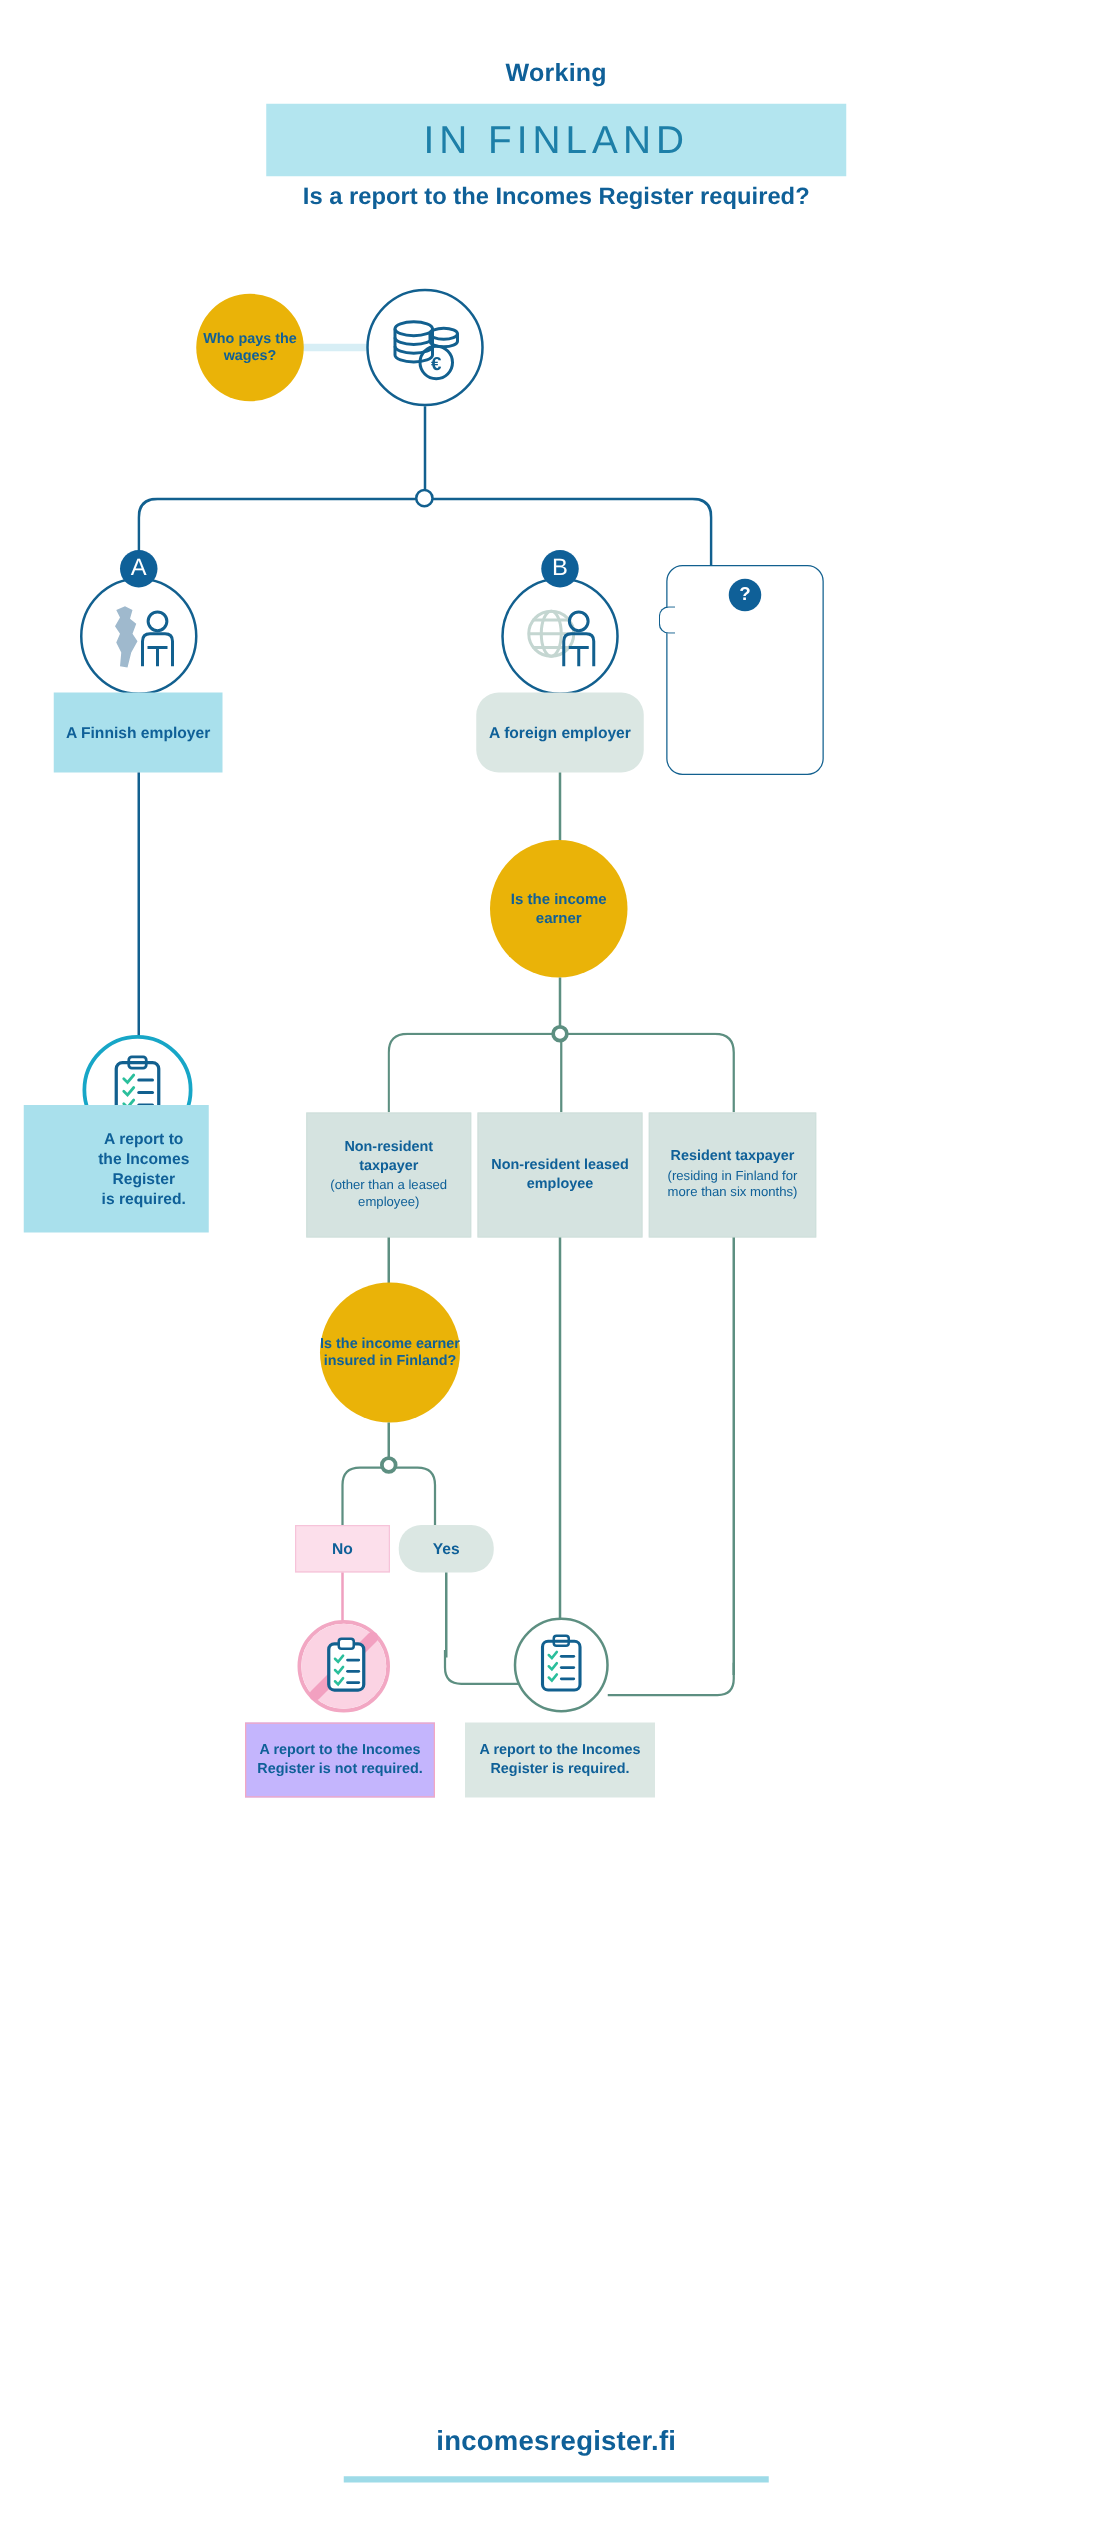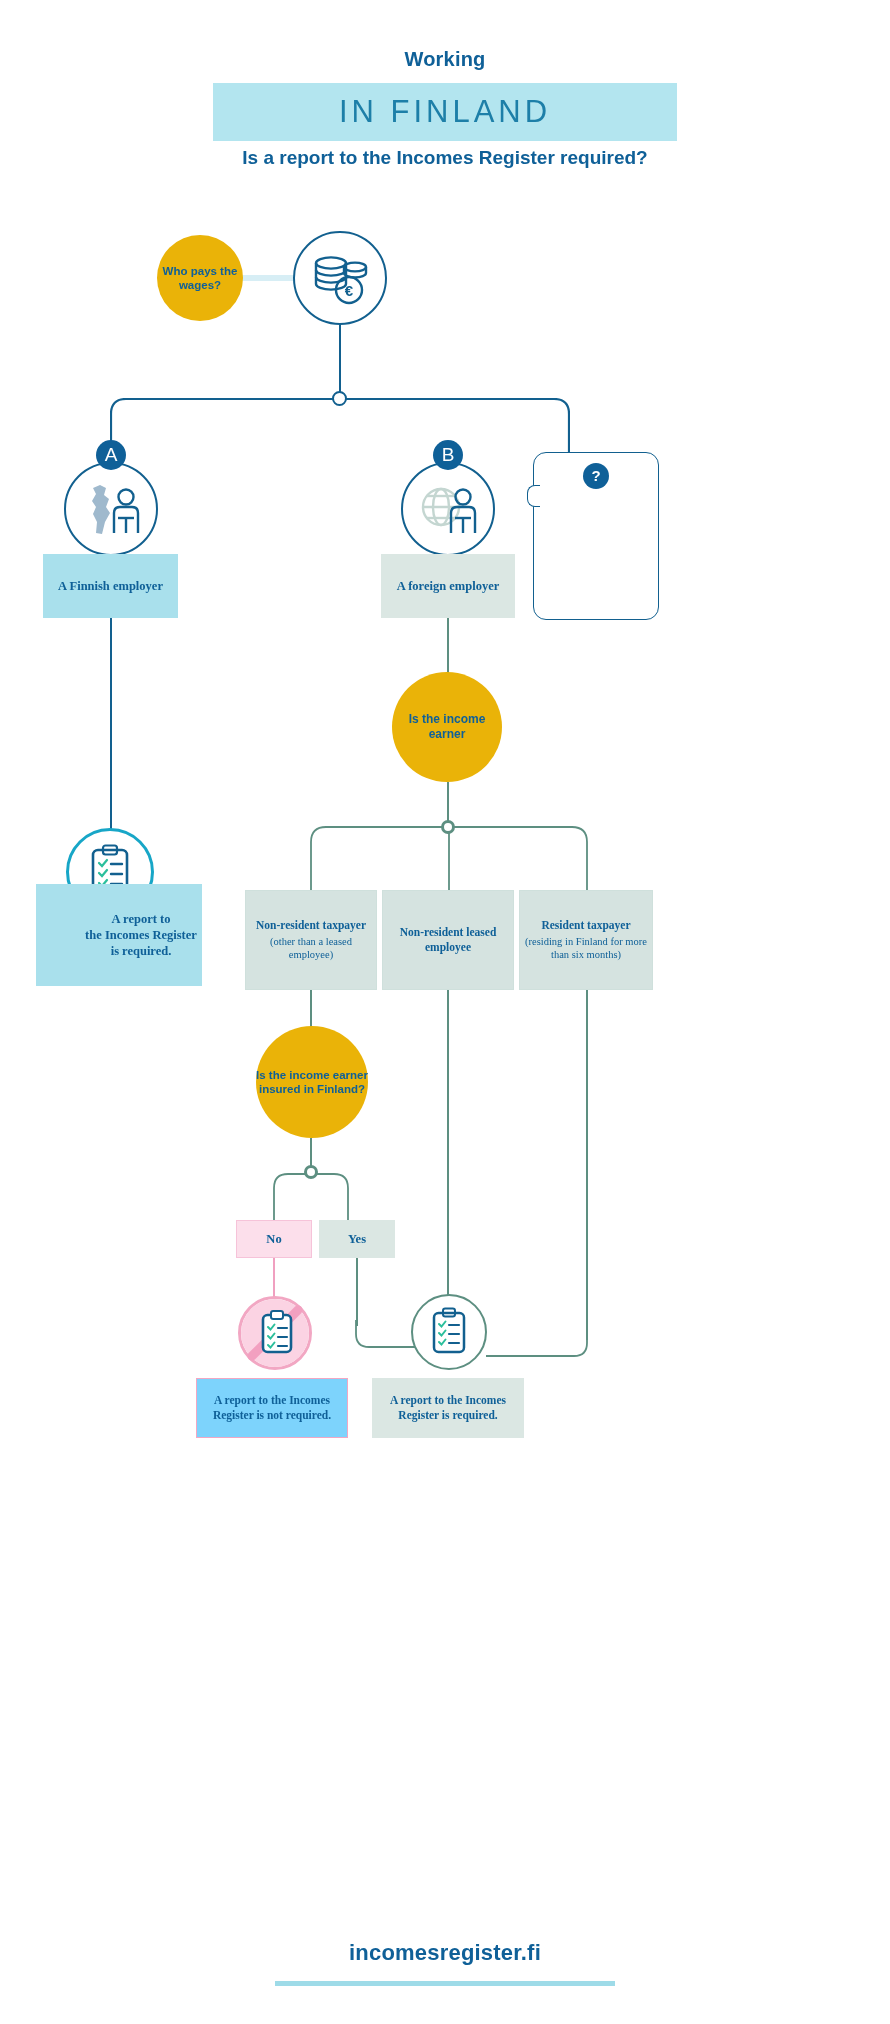--- a/index.html
+++ b/index.html
@@ -46,26 +46,26 @@
   .ring-pink{border:3px solid #f2a7c3;}
 
   .badge{
     position:absolute;border-radius:50%;background:#0f6098;color:#fff;
     display:flex;align-items:center;justify-content:center;
     font-size:19px;font-weight:300;z-index:6;
   }
 
   .labelbox{
     box-sizing:border-box;display:flex;align-items:center;justify-content:center;
-    text-align:center;color:#0f6098;font-weight:bold;line-height:1.28;font-family:Liberation Serif, serif;
+    text-align:center;color:#0f6098;font-weight:bold;line-height:1.28;
   }
   .box-blue{background:#a9e0ec;}
-  .box-green{background:#dbe7e3;}
+  .box-green{background:#dbe7e3;border-radius:18px;}
   .box-pink{background:#fcdfeb;border:1px solid #f6c3d9;}
-  .box-pinkres{background:#7dd3fc;border:1px solid #f2a7c3;}
+  .box-pinkres{background:#c4b5fd;border:1px solid #f2a7c3;}
   .box-greenres{background:#dbe7e3;}
   .box-greenlt{background:#d5e3e0;border:1px solid #cfe0dc;}
   .sub{font-weight:normal;}
 
   
   .ln{position:absolute;background:#12608f;}
   .ln-green{position:absolute;background:#5d8f81;}
   .ln-pink{position:absolute;background:#f0a0c0;}
   .ln-pale{position:absolute;background:#d7eef5;}
 
@@ -174,21 +174,21 @@
           <path d="M13 39 l3 3 5 -6"></path>
       </g>
       <g stroke="#12608f" stroke-width="2.4" stroke-linecap="round">
         <path d="M25 20 h11"></path>
           <path d="M25 30 h11"></path>
           <path d="M25 40 h11"></path>
       </g>
     </svg>
   </div>
 
-  <div class="abs labelbox box-blue" style="left:36px;top:884px;width:166px;height:102px;font-size:12.5px;padding-left:44px;">
+  <div class="abs labelbox box-blue" style="left:19px;top:884px;width:148px;height:102px;font-size:12.5px;padding-left:44px;">
     <span style="white-space:pre-line">A report to
 the Incomes Register
 is required.</span>
   </div>
 
   <div class="badge" style="left:433px;top:440px;width:30px;height:30px;">B</div>
 
   <div class="abs iconcircle ring-navy" style="left:401px;top:462px;width:94px;height:94px;">
     <svg width="66" height="56" viewBox="0 0 66 56" aria-hidden="true">
       <g stroke="#c4d6d1" stroke-width="2.4" fill="none">

